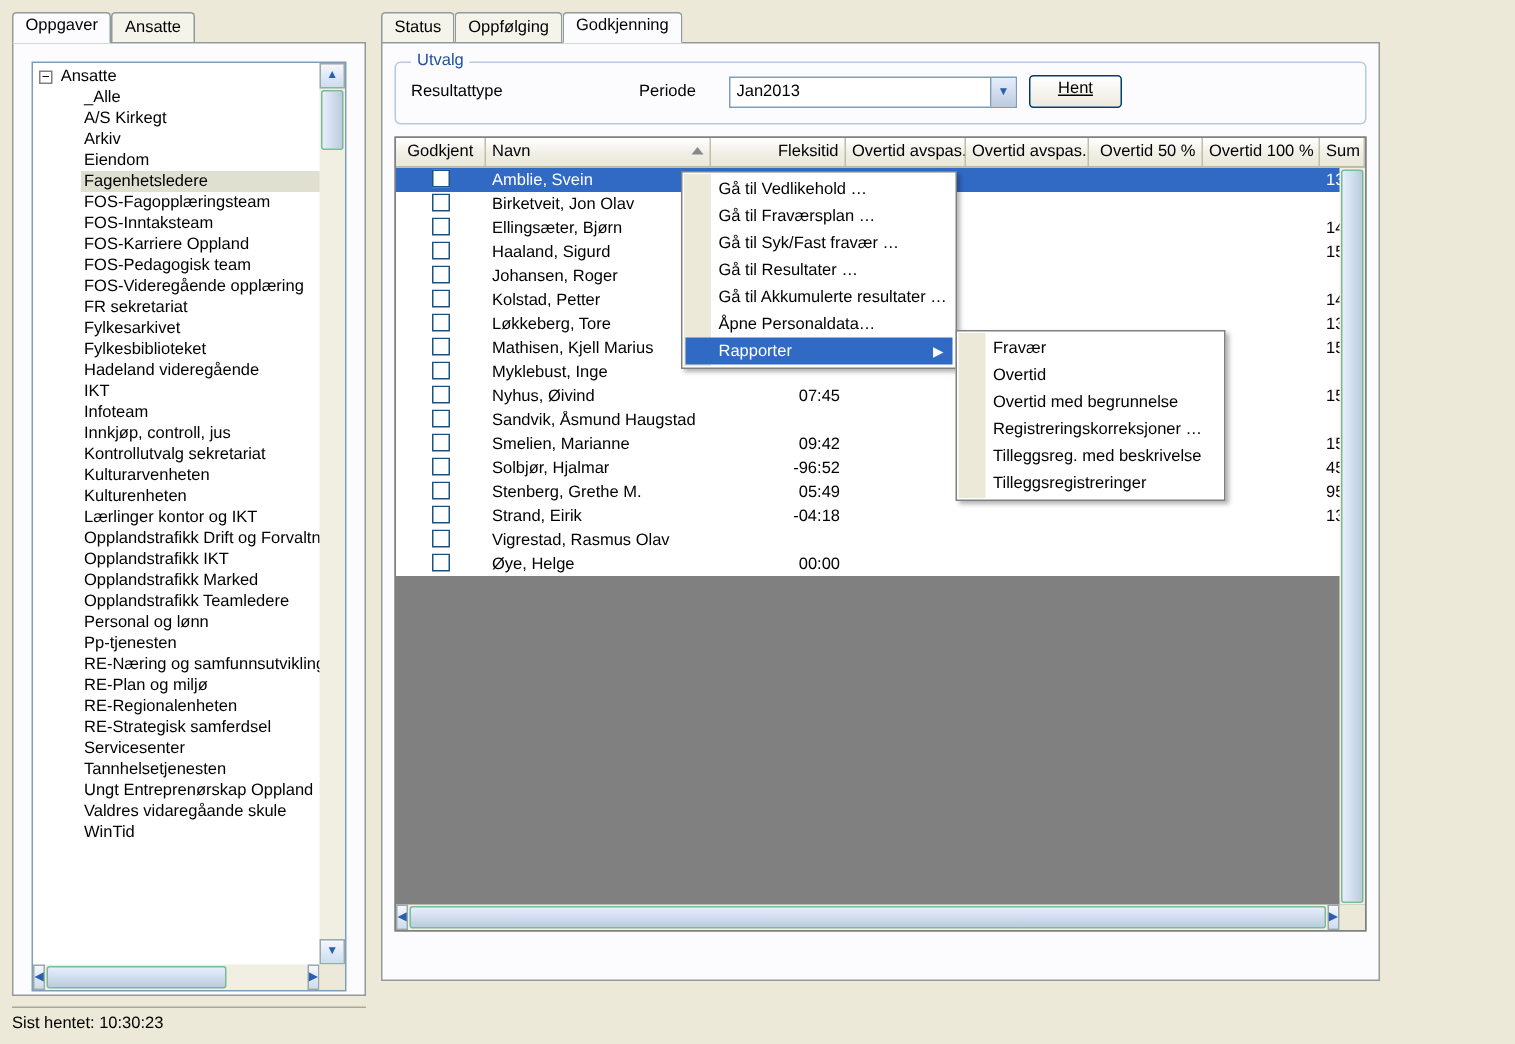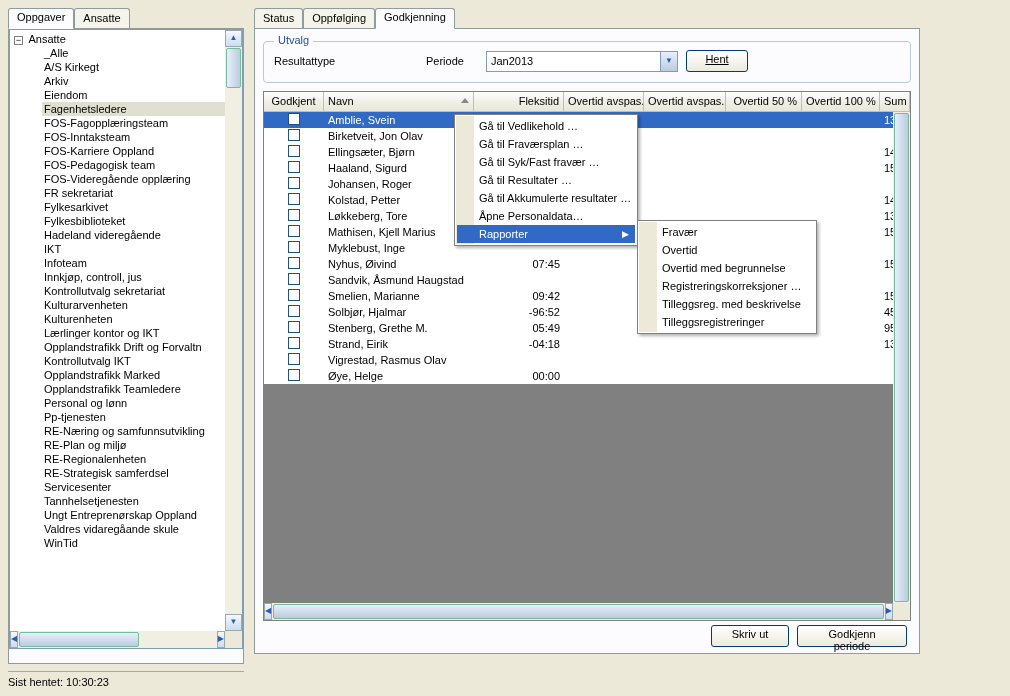--- a/index.html
+++ b/index.html
@@ -3,21 +3,21 @@
 <meta charset="utf-8">
 <style>
   * { box-sizing: border-box; margin: 0; padding: 0; font-family: Tahoma, sans-serif; font-size: 11px; }
   body { background: #ece9d8; width: 1010px; height: 696px; position: relative; overflow: hidden; }
 
   
   .left-panel { position: absolute; left: 8px; top: 8px; width: 236px; height: 656px; }
   .tabs { display: flex; height: 20px; }
   .tab { padding: 3px 8px 2px 8px; border: 1px solid #919b9c; border-bottom: none; background: #f5f4ea; cursor: pointer; margin-right: 0px; position: relative; border-radius: 3px 3px 0 0; }
   .tab.active { background: #fcfcfe; z-index: 2; border-bottom: 1px solid #fcfcfe; margin-bottom: -1px; padding-top: 2px; }
-  .tab-body { border: 1px solid #919b9c; background: #fcfcfe; height: 636px; position: relative; padding: 0; }
+  .tab-body { border: 1px solid #919b9c; background: #fcfcfe; height: 636px; position: relative; padding: 12px; }
   .tree-container { border: 1px solid #7f9db9; background: #fff; height: 620px; position: relative; overflow: hidden; }
   .tree { padding: 2px 0 2px 4px; height: 600px; overflow: hidden; }
   .tree-root { padding: 1px 0; }
   .tree-root .toggler { display: inline-block; width: 9px; height: 9px; border: 1px solid #808080; text-align: center; line-height: 7px; font-size: 9px; color: #000; background: #fff; margin-right: 3px; vertical-align: middle; }
   .tree-children { margin-left: 28px; }
   .tree-item { padding: 1px 2px; color: #000; cursor: pointer; white-space: nowrap; }
   .tree-item.selected { background: #e0e0d0; }
   .vscroll { position: absolute; right: 0; top: 0; bottom: 17px; width: 17px; background: #f1efe2; border-left: 0; }
   .scroll-btn { height: 17px; background: linear-gradient(to bottom,#f6f6ff,#cde); border: 1px solid #9aa; text-align: center; line-height: 13px; font-size: 8px; color: #4a6; }
   .scroll-btn.up::before { content: "▲"; color:#2a5fb0;}
@@ -111,21 +111,21 @@
             <div class="tree-item">Fylkesbiblioteket</div>
             <div class="tree-item">Hadeland videregående</div>
             <div class="tree-item">IKT</div>
             <div class="tree-item">Infoteam</div>
             <div class="tree-item">Innkjøp, controll, jus</div>
             <div class="tree-item">Kontrollutvalg sekretariat</div>
             <div class="tree-item">Kulturarvenheten</div>
             <div class="tree-item">Kulturenheten</div>
             <div class="tree-item">Lærlinger kontor og IKT</div>
             <div class="tree-item">Opplandstrafikk Drift og Forvaltn</div>
-            <div class="tree-item">Kontrollutvalg IKT</div>
+            <div class="tree-item">Opplandstrafikk IKT</div>
             <div class="tree-item">Opplandstrafikk Marked</div>
             <div class="tree-item">Opplandstrafikk Teamledere</div>
             <div class="tree-item">Personal og lønn</div>
             <div class="tree-item">Pp-tjenesten</div>
             <div class="tree-item">RE-Næring og samfunnsutvikling</div>
             <div class="tree-item">RE-Plan og miljø</div>
             <div class="tree-item">RE-Regionalenheten</div>
             <div class="tree-item">RE-Strategisk samferdsel</div>
             <div class="tree-item">Servicesenter</div>
             <div class="tree-item">Tannhelsetjenesten</div>
@@ -387,23 +387,19 @@
         <div class="menu-strip"></div>
       <div class="menu-item">Fravær</div>
           <div class="menu-item">Overtid</div>
           <div class="menu-item">Overtid med begrunnelse</div>
           <div class="menu-item">Registreringskorreksjoner …</div>
           <div class="menu-item">Tilleggsreg. med beskrivelse</div>
           <div class="menu-item">Tilleggsregistreringer</div>
         </div>
     </div>
 
-    <div class="bottom-buttons">
-      <button class="btn" style="width:78px">Skriv ut</button>
-      <button class="btn" style="width:110px">Godkjenn periode</button>
-    </div>
 
   </div>
 </div>
 
 <div class="status-bar-area">
   <span>Sist hentet: 10:30:23</span>
 </div>
 
 </body></html>

